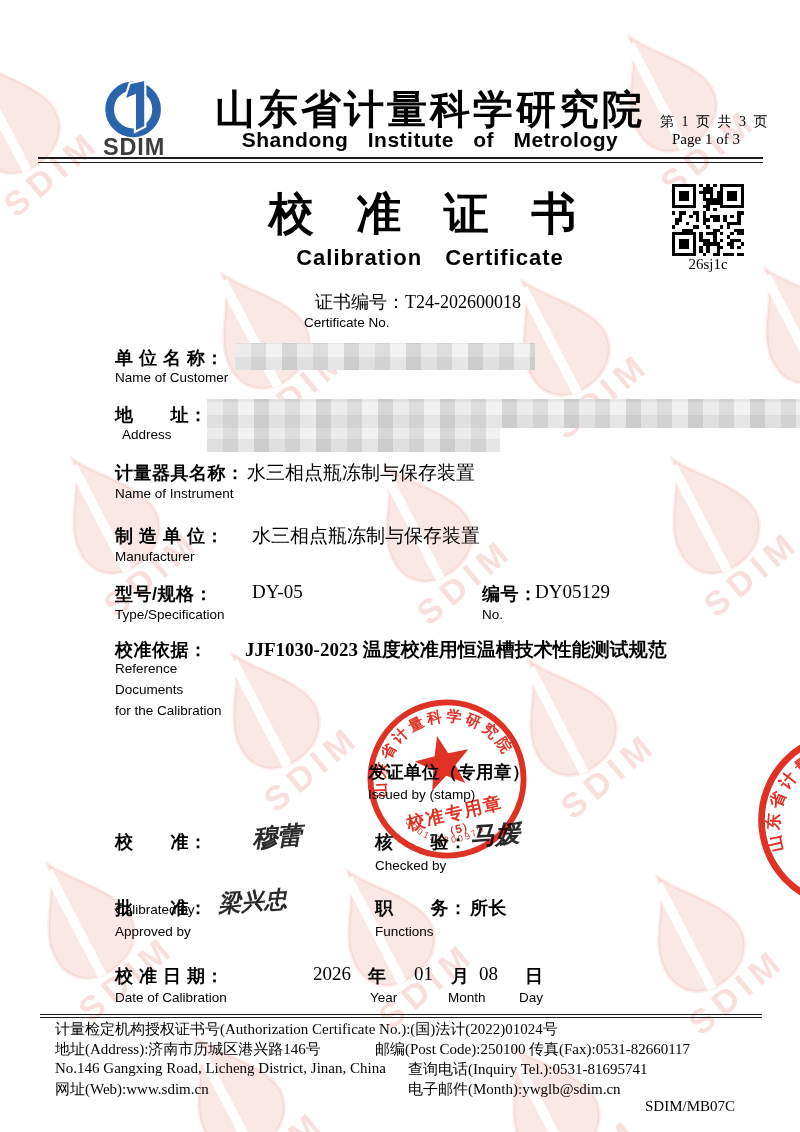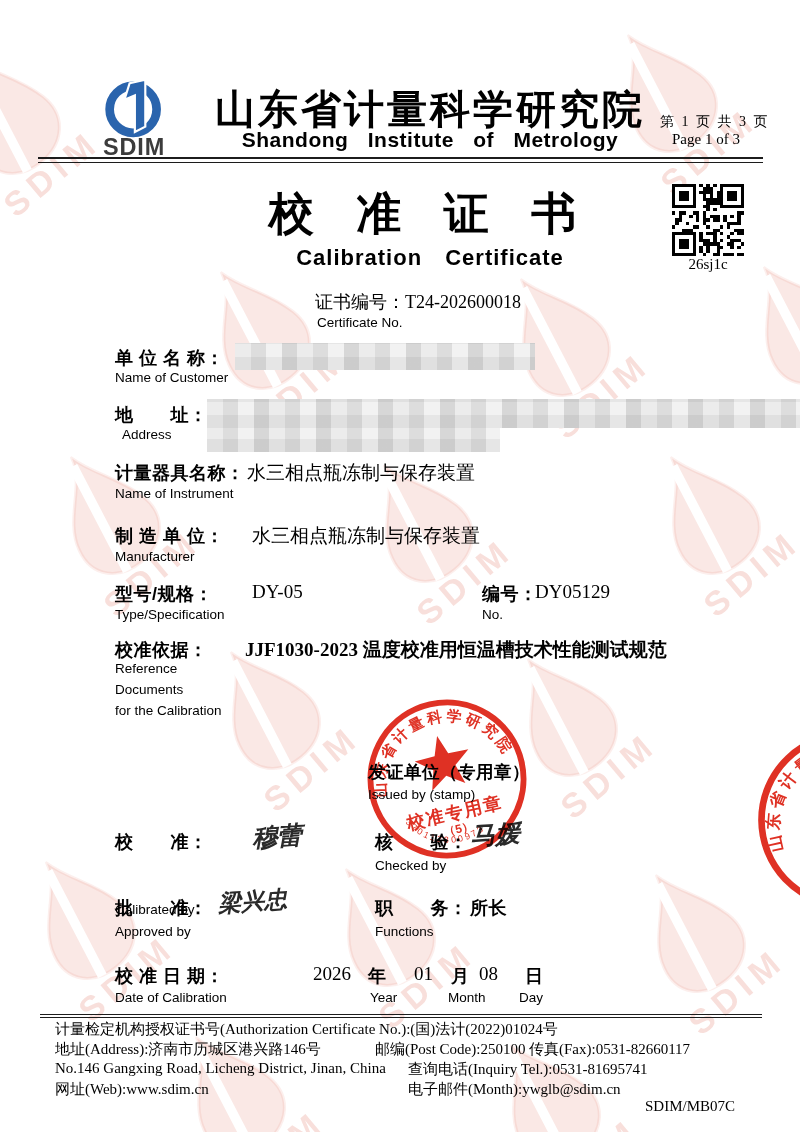--- a/index.html
+++ b/index.html
@@ -632,21 +632,21 @@
         <div style="background: transparent;"></div>
         <div style="background: rgb(0, 0, 0);"></div>
         <div style="background: rgb(0, 0, 0);"></div>
       </div>
     <div class="qr-label">26sj1c</div>
   </div>
 
   <div class="abs cert-line" style="left:315px;top:290px;">
     <span>证书编号：</span><span>T24-202600018</span>
   </div>
-  <div class="abs el" style="left:317px;top:315px;">Certificate No.</div>
+  <div class="abs el" style="left:304px;top:315px;">Certificate No.</div>
 
   <div class="abs cl" style="left:115px;top:346px;">单 位 名 称：</div>
   <div class="abs mosaic" style="left:235px;top:343px;width:300px;height:27px;"></div>
   <div class="abs el" style="left:115px;top:370px;">Name of Customer</div>
 
   <div class="abs cl" style="left:115px;top:403px;">地　　址：</div>
   <div class="abs mosaic" style="left:207px;top:399px;width:593px;height:29px;"></div>
   <div class="abs mosaic" style="left:207px;top:428px;width:293px;height:24px;"></div>
   <div class="abs el" style="left:122px;top:427px;">Address</div>
 

